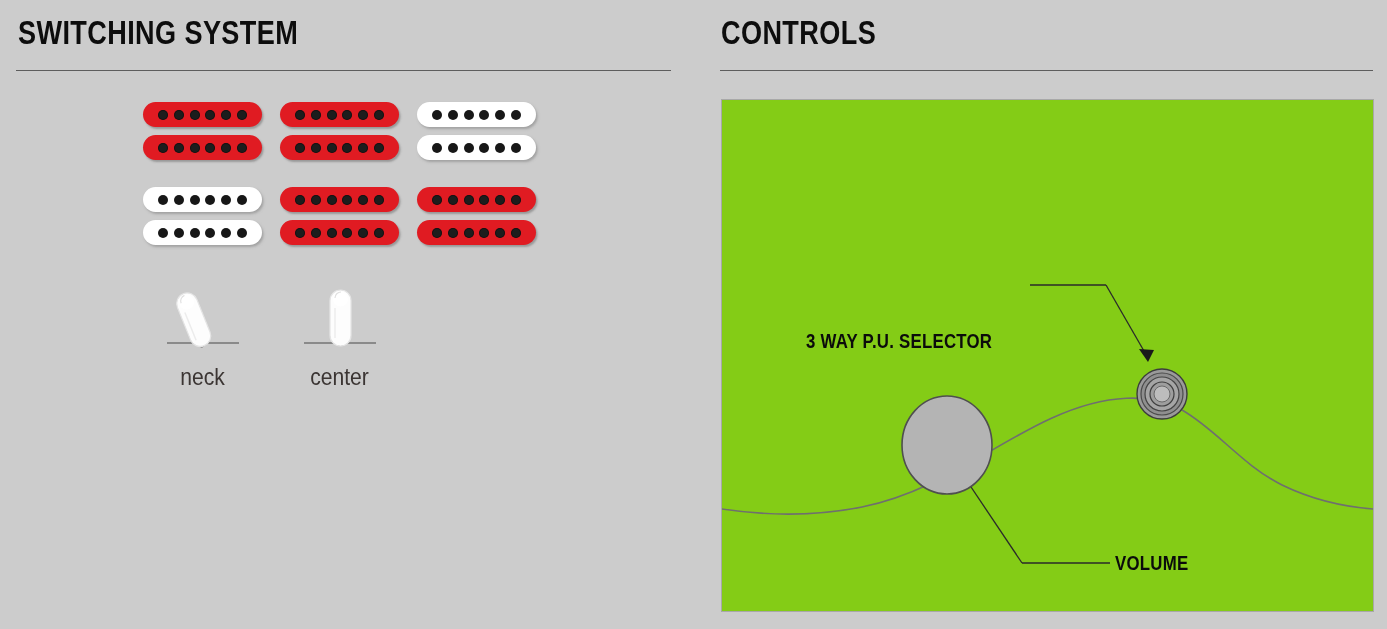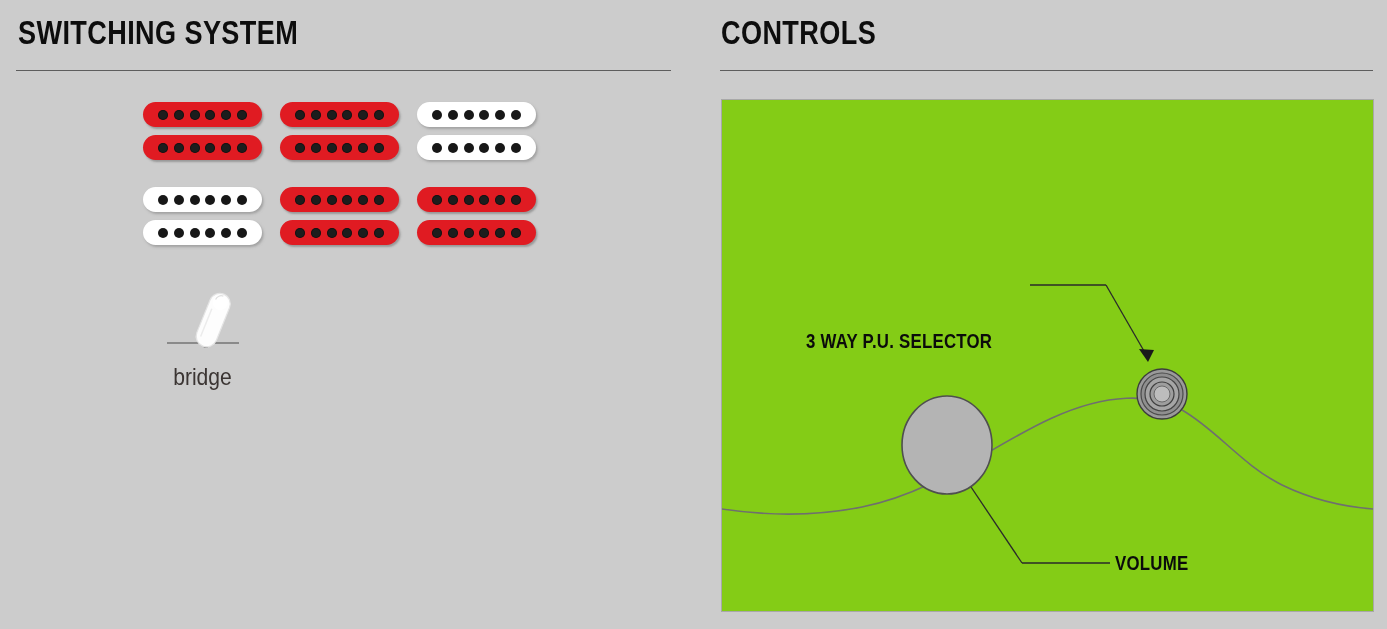--- a/index.html
+++ b/index.html
@@ -275,35 +275,48 @@
           <span class="pole"></span>
           <span class="pole"></span>
           <span class="pole"></span>
         </div>
       </div>
 
     </div>
 
     <div class="switch-row">
 
-
-
       <div class="switch-cell">
         <svg class="switch-svg" width="96" height="80" viewBox="0 0 96 80">
           <line x1="12" y1="65" x2="84" y2="65" stroke="#8a8a8a" stroke-width="2"></line>
-          <path d="M46 62 L50 64 L53 70 L49 70 Z" fill="#8d8d8d"></path>
-          <g transform="rotate(22 48 66)">
+          <path d="M50 62 L54 64 L47 70 L43 68 Z" fill="#8d8d8d"></path>
+          <g transform="rotate(-22 48 66)">
             <rect x="38" y="12" width="21" height="56" rx="10.5" fill="#fdfdfd" stroke="#e4e4e4" stroke-width="1.2"></rect>
             <circle cx="48.5" cy="21" r="7.5" fill="#ffffff"></circle>
             <path d="M43 20 a6 6 0 0 1 6 -6" stroke="#e0e0e0" stroke-width="1.2" fill="none"></path>
             <line x1="43" y1="30" x2="43" y2="60" stroke="#ececec" stroke-width="1.5"></line>
           </g>
         </svg>
-        <span class="switch-label">bridge</span>
-      </div>
+        <span class="switch-label">neck</span>
+      </div>
+
+      <div class="switch-cell">
+        <svg class="switch-svg" width="96" height="80" viewBox="0 0 96 80">
+          <line x1="12" y1="65" x2="84" y2="65" stroke="#8a8a8a" stroke-width="2"></line>
+          <rect x="45" y="58" width="7" height="10" fill="#8d8d8d"></rect>
+          <g>
+            <rect x="38" y="12" width="21" height="56" rx="10.5" fill="#fdfdfd" stroke="#e4e4e4" stroke-width="1.2"></rect>
+            <circle cx="48.5" cy="21" r="7.5" fill="#ffffff"></circle>
+            <path d="M43 20 a6 6 0 0 1 6 -6" stroke="#e0e0e0" stroke-width="1.2" fill="none"></path>
+            <line x1="43" y1="30" x2="43" y2="60" stroke="#ececec" stroke-width="1.5"></line>
+          </g>
+        </svg>
+        <span class="switch-label">center</span>
+      </div>
+
 
     </div>
   </section>
 
   <section class="panel panel-right">
 
     <h1 class="panel-title">CONTROLS</h1>
 
     <div class="title-rule"></div>
 

